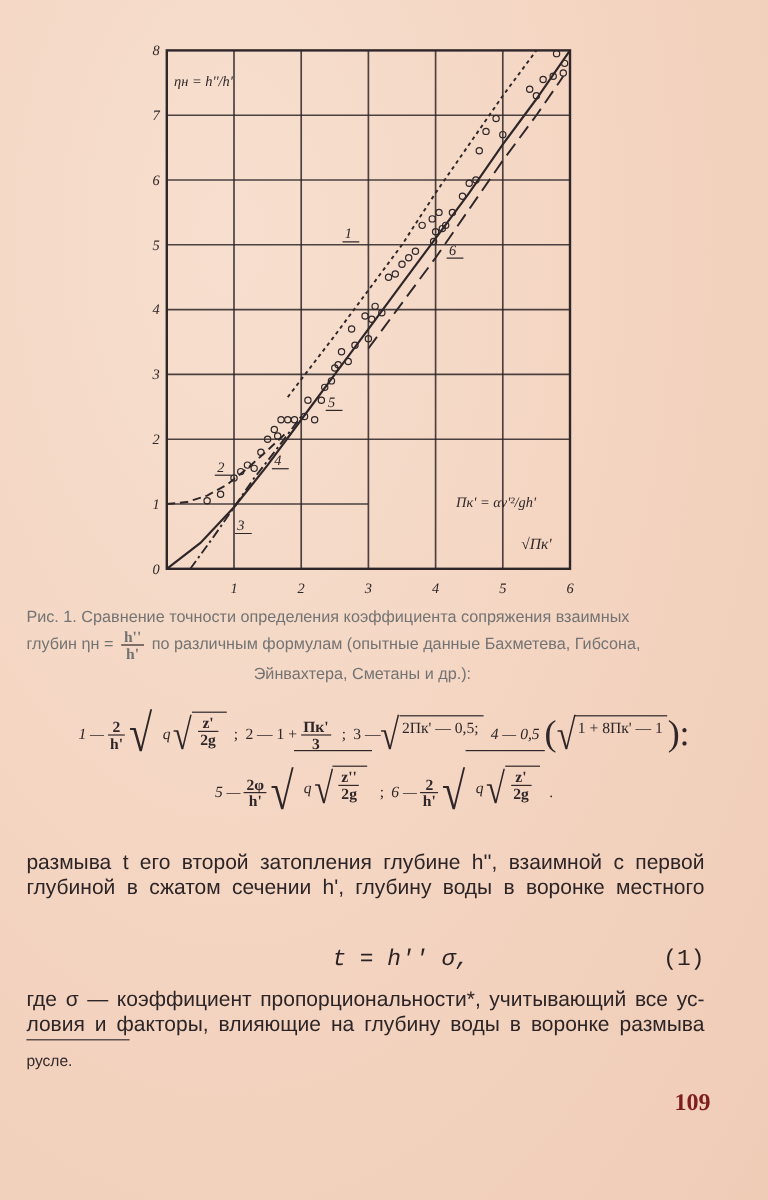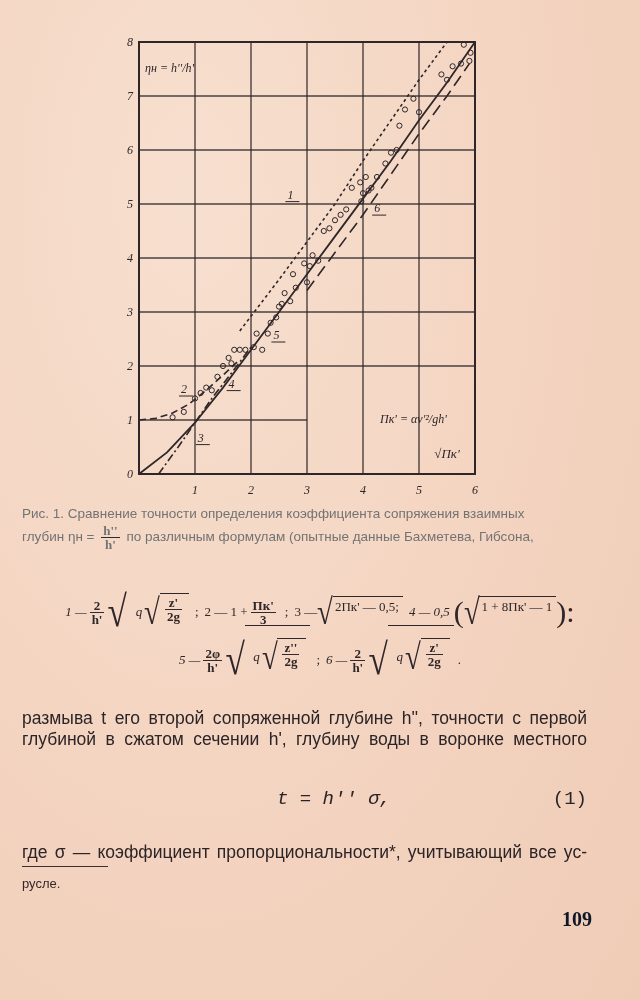--- a/index.html
+++ b/index.html
@@ -44,30 +44,30 @@
       position: absolute; left: 22px; top: 788px; width: 565px; height: 26px;
       font-family: Liberation Mono, monospace; font-size: 19px;
     }
     .equation .expr { position: absolute; left: 255px; top: 0; font-style: italic; }
     .equation .num { position: absolute; right: 0; top: 0; }
     .body-text2 {
       position: absolute; left: 22px; top: 822px; width: 565px;
       font-family: "Liberation Sans", sans-serif; font-size: 17.5px; line-height: 21px;
       color: #2c2426; text-align: justify; text-align-last: justify;
     }
-    .body-text2 .line { display: block; margin-top: 20px; }
+    .body-text2 .line { display: block; }
     .footnote-rule { position: absolute; left: 22px; top: 866px; width: 86px; height: 0; border-top: 1.2px solid #3a3032; }
     .footnote {
       position: absolute; left: 22px; top: 874px; width: 565px;
       font-family: "Liberation Sans", sans-serif; font-size: 13px; line-height: 19px; color: #33292b;
     }
     .footnote .line1 { display: block; padding-left: 28px; text-align: justify; text-align-last: justify; }
     .page-number {
       position: absolute; left: 562px; top: 908px;
-      font-family: "Liberation Serif", serif; font-weight: bold; font-size: 20px; color: #0f172a;
+      font-family: "Liberation Serif", serif; font-weight: bold; font-size: 20px; color: #7f1d1d;
     }
   </style>
 </head>
 <body>
 
 <div class="chart-wrap">
   <svg id="chart-svg" width="400" height="472" viewBox="0 0 400 472">
       <g>
         <line x1="85" y1="444" x2="85" y2="12" stroke="#2e2628" stroke-width="1.4" opacity="0.85"></line>
         <line x1="141" y1="444" x2="141" y2="12" stroke="#2e2628" stroke-width="1.4" opacity="0.85"></line>
@@ -189,20 +189,21 @@
     </svg>
 </div>
 
 <div class="caption">
   <span class="line">Рис. 1. Сравнение точности определения коэффициента сопряжения взаимных</span>
   <span class="line">
     <span>глубин ηн =</span>
     <span class="frac"><span class="num">h''</span><span class="den">h'</span></span>
     <span>по различным формулам (опытные данные Бахметева, Гибсона,</span>
   </span>
+  <span class="center">Эйнвахтера, Сметаны и др.):</span>
 </div>
 
 <div class="formulas">
   <div class="formula-row">
     <span class="item">
       <span class="ital">1 —</span>
       <span class="frac">
           <span class="num">2</span>
           <span class="den">h'</span>
         </span>
@@ -274,31 +275,32 @@
               <span class="den">2g</span>
             </span>
           </span>
       </span>
       <span style="margin-left:4px">.</span>
     </span>
   </div>
 </div>
 
 <div class="body-text">
-  <span class="line">размыва t его второй сопряженной глубине h'', точности с первой</span>
+  <span class="line">размыва t его второй затопления глубине h'', взаимной с первой</span>
   <span class="line">глубиной в сжатом сечении h', глубину воды в воронке местного</span>
 </div>
 
 <div class="equation">
   <span class="expr">t = h'' σ,</span>
   <span class="num">(1)</span>
 </div>
 
 <div class="body-text2">
   <span class="line">где   σ — коэффициент пропорциональности*, учитывающий все ус-</span>
+  <span class="line">ловия и факторы, влияющие на глубину воды в воронке размыва</span>
 </div>
 
 <div class="footnote-rule"></div>
 <div class="footnote">
   <span>русле.</span>
 </div>
 
 <div class="page-number">109</div>
 
 </body></html>

